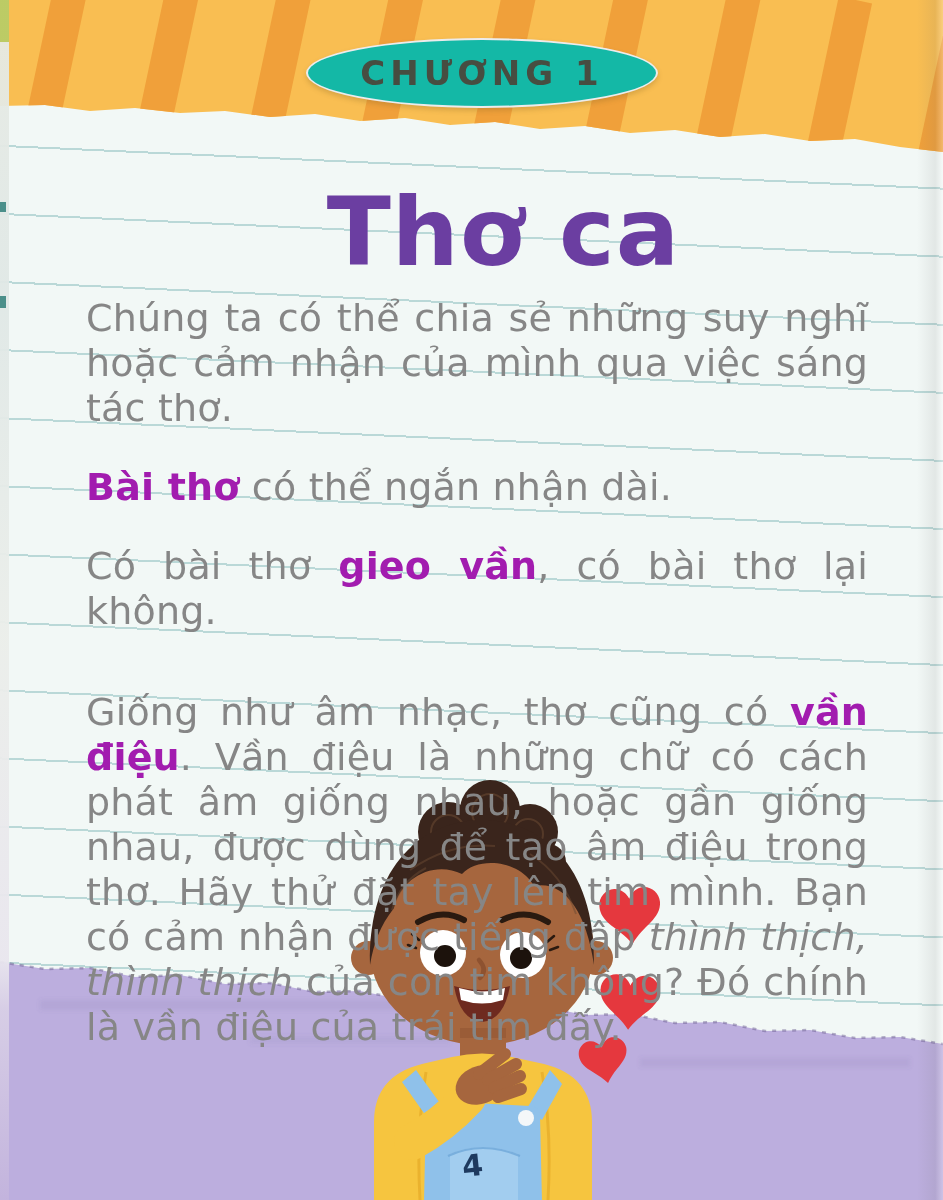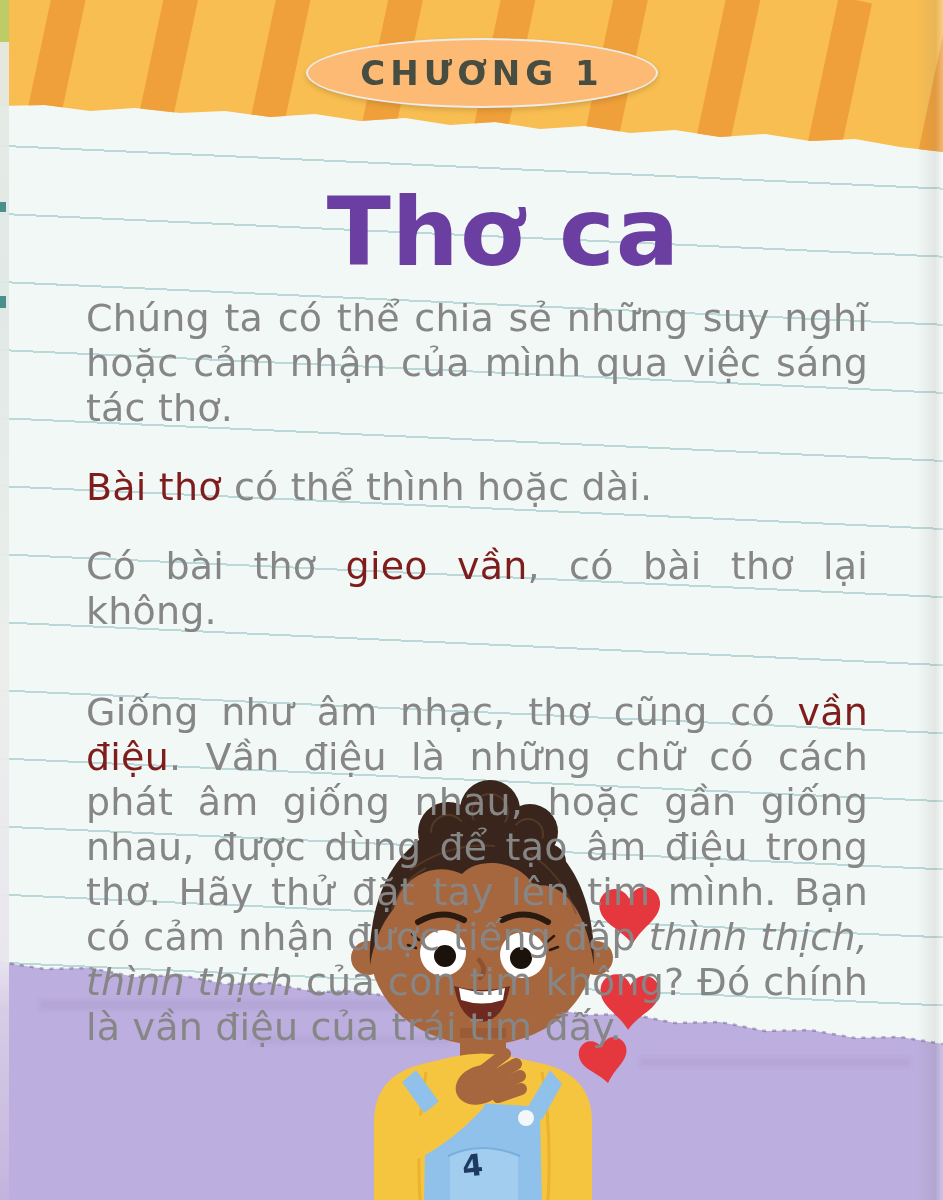--- a/index.html
+++ b/index.html
@@ -17,21 +17,21 @@
       to bottom,
       rgba(0,0,0,0) 0px, rgba(0,0,0,0) 66px,
       rgba(140,190,190,.55) 66px, rgba(140,190,190,.55) 68px);
     transform:rotate(2.6deg);
     transform-origin:0 0;
   }
   svg.layer{position:absolute;left:0;top:0;}
   
   .pill{
     position:absolute;left:306px;top:38px;width:348px;height:66px;
-    background:#fdba74;border:2px solid #ececec;border-radius:50%;
+    background:#14b8a6;border:2px solid #ececec;border-radius:50%;
     box-shadow:0 3px 5px rgba(120,90,30,.25);
     display:flex;align-items:center;justify-content:center;
   }
   .pill span{
     font-size:34px;font-weight:bold;letter-spacing:5px;color:#474D41;
     font-family:"DejaVu Sans", sans-serif;
   }
   .title{
     position:absolute;left:0;top:178px;width:943px;text-align:center;
     font-size:94px;font-weight:bold;color:#6B3EA1;
@@ -39,21 +39,21 @@
     letter-spacing:1px;
   }
   .bodytext{
     position:absolute;left:86px;top:296px;width:782px;
     font-size:38px;line-height:45px;color:#868686;
     text-align:justify;
     letter-spacing:.2px;
   }
   .bodytext p{margin:0 0 34px 0;}
   .bodytext p.p3{margin-bottom:56px;}
-  .seg.hl{color:#7f1d1d;font-weight:normal;}
+  .seg.hl{color:#a21caf;font-weight:bold;}
   .seg.it{font-style:italic;}
   
   .pgnum{
     position:absolute;left:462px;top:1148px;
     font-size:30px;font-weight:bold;color:#1E3A5F;
     transform:rotate(-6deg);
   }
   
   .left-strip{
     position:absolute;left:0;top:0;width:9px;height:1200px;z-index:50;
@@ -212,21 +212,21 @@
   </svg>
 
   <div class="pill">
     <span>CHƯƠNG 1</span>
   </div>
 
   <div class="title">Thơ ca</div>
 
   <div class="bodytext">
     <p class="p1"><span class="seg">Chúng ta có thể chia sẻ những suy nghĩ hoặc cảm nhận của mình qua việc sáng tác thơ.</span></p>
-    <p class="p2"><span class="seg hl">Bài thơ</span><span class="seg"> có thể thình hoặc dài.</span></p>
+    <p class="p2"><span class="seg hl">Bài thơ</span><span class="seg"> có thể ngắn nhận dài.</span></p>
     <p class="p3"><span class="seg">Có bài thơ </span><span class="seg hl">gieo vần</span><span class="seg">, có bài thơ lại không.</span></p>
     <p class="p4"><span class="seg">Giống như âm nhạc, thơ cũng có </span><span class="seg hl">vần điệu</span><span class="seg">. Vần điệu là những chữ có cách phát âm giống nhau, hoặc gần giống nhau, được dùng để tạo âm điệu trong thơ. Hãy thử đặt tay lên tim mình. Bạn có cảm nhận được tiếng đập </span><span class="seg it">thình thịch, thình thịch</span><span class="seg"> của con tim không? Đó chính là vần điệu của trái tim đấy.</span></p>
   </div>
 
   <div class="pgnum">4</div>
 
   <div class="left-strip"></div>
   <div class="edge-dot" style="top:202px;height:10px;"></div>
   <div class="edge-dot" style="top:296px;height:12px;"></div>
   <div class="right-shade"></div>

